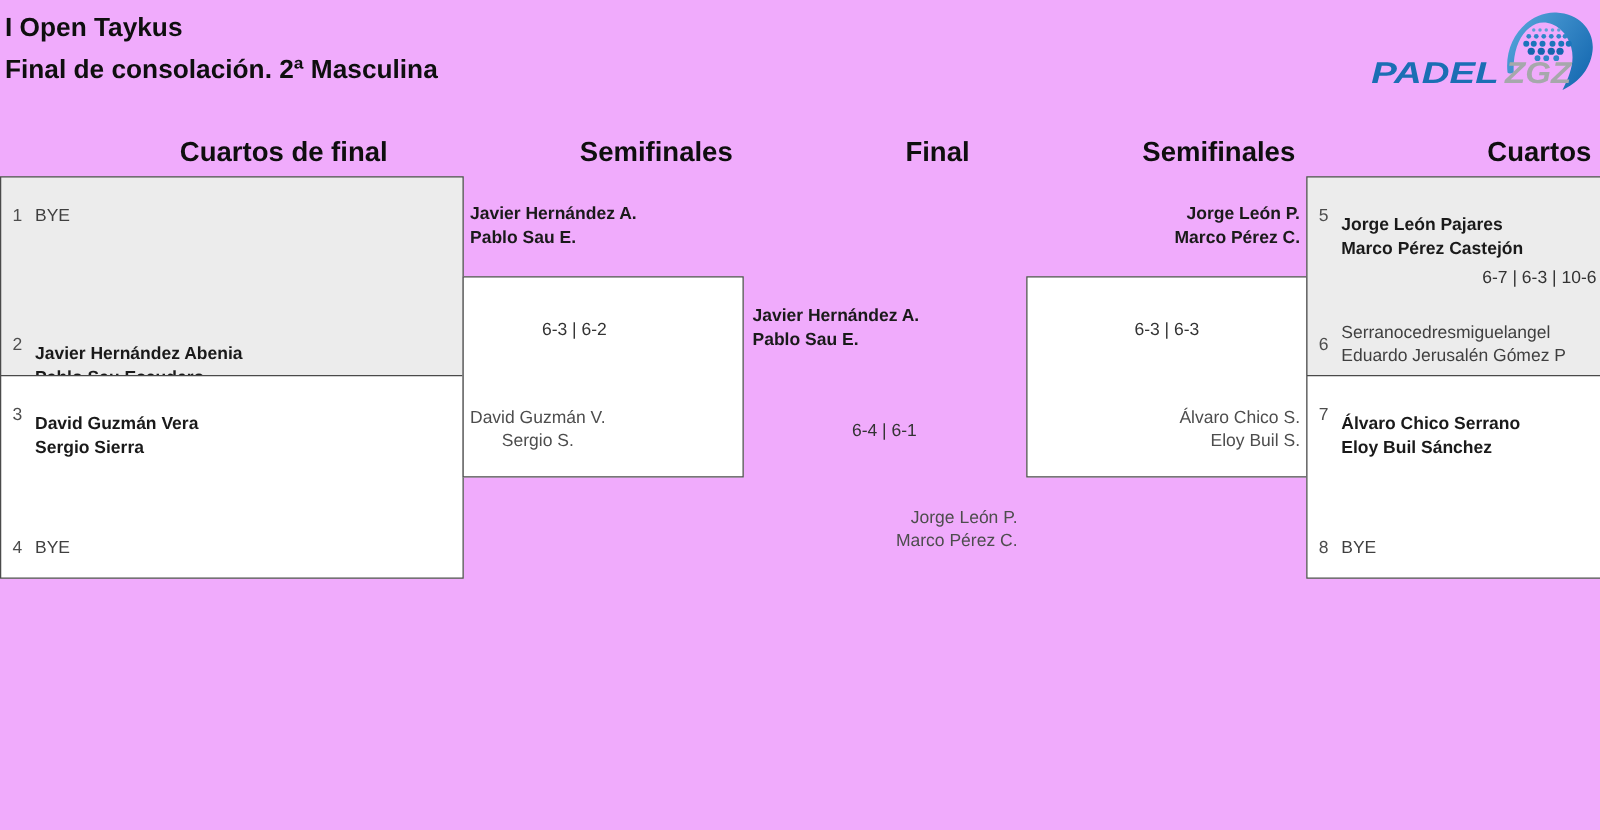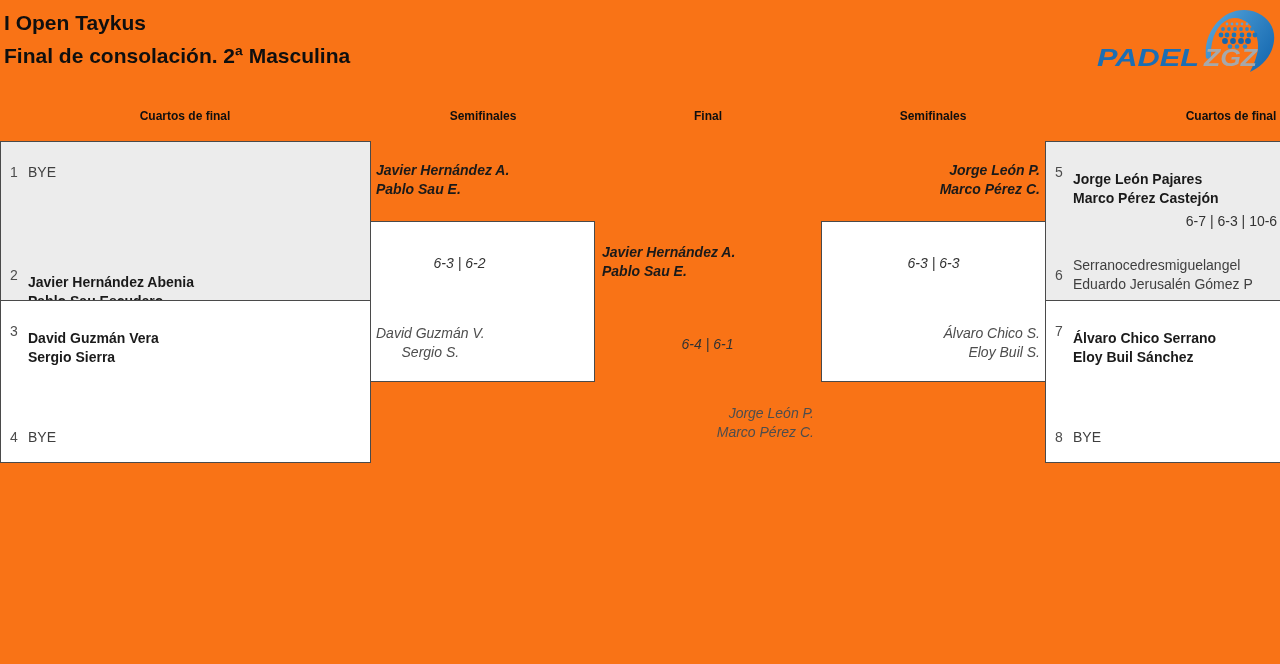--- a/index.html
+++ b/index.html
@@ -1,41 +1,41 @@
 <!DOCTYPE html>
 <html><head>
 <meta charset="utf-8">
 <style>
   html,body{margin:0;padding:0;background:#fff;}
   .canvas{
-    position:relative;width:1280px;height:664px;background:#f97316;overflow:hidden;
+    position:relative;width:1280px;height:664px;background:#f0abfc;overflow:hidden;
     font-family:"Liberation Sans",sans-serif;color:#1a1a1a;
   }
   
   .page-title{position:absolute;left:4px;top:6px;font-size:21px;line-height:33px;font-weight:700;color:#0f0f0f;}
   
-  .col-header{position:absolute;top:109px;transform:translateX(-50%);font-size:12px;font-weight:700;color:#0f0f0f;white-space:nowrap;}
+  .col-header{position:absolute;top:109px;transform:translateX(-50%);font-size:22px;font-weight:700;color:#0f0f0f;white-space:nowrap;margin-left:42px;}
   
   .box{position:absolute;border:1px solid #4a4a4a;box-sizing:border-box;background:#fff;}
   .box.shaded{background:#ececec;}
   #box-qf-l1{left:0px;top:141px;width:371px;height:160px;}
   #box-qf-l2{left:0px;top:300px;width:371px;height:163px;}
   #box-sf-l {left:370px;top:221px;width:225px;height:161px;}
   #box-sf-r {left:821px;top:221px;width:225px;height:161px;}
   #box-qf-r1{left:1045px;top:141px;width:371px;height:160px;}
   #box-qf-r2{left:1045px;top:300px;width:371px;height:163px;}
   
   .team-row{position:absolute;left:0;right:0;display:flex;align-items:center;gap:8px;padding-left:9px;}
   .team-row.top{top:8px;height:44px;}
   .team-row.bottom{bottom:3px;height:44px;}
   .seed{font-size:14px;color:#4d4d4d;min-width:10px;flex:0 0 auto;}
   .names{font-size:14px;line-height:19px;color:#3f3f3f;white-space:nowrap;}
   .names.winner{font-weight:700;color:#1a1a1a;margin-top:34px;}
   
-  .flt{position:absolute;font-size:14px;line-height:19px;white-space:nowrap;font-style:italic;}
+  .flt{position:absolute;font-size:14px;line-height:19px;white-space:nowrap;}
   .flt.winner{font-weight:700;color:#1a1a1a;}
   .flt.loser{color:#4d4d4d;}
   .flt.score{color:#333;text-align:center;}
   .qf-score{position:absolute;top:71px;left:0;width:371px;text-align:center;font-size:14px;color:#333;}
   #sf-l-winner{left:376px;top:161px;}
   #sf-l-score {left:370px;top:254px;width:179px;}
   #sf-l-loser {left:376px;top:324px;text-align:center;}
   #final-winner{left:602px;top:243px;}
   #final-score{left:594px;top:335px;width:227px;}
   #final-loser{left:594px;top:404px;width:220px;text-align:right;}

